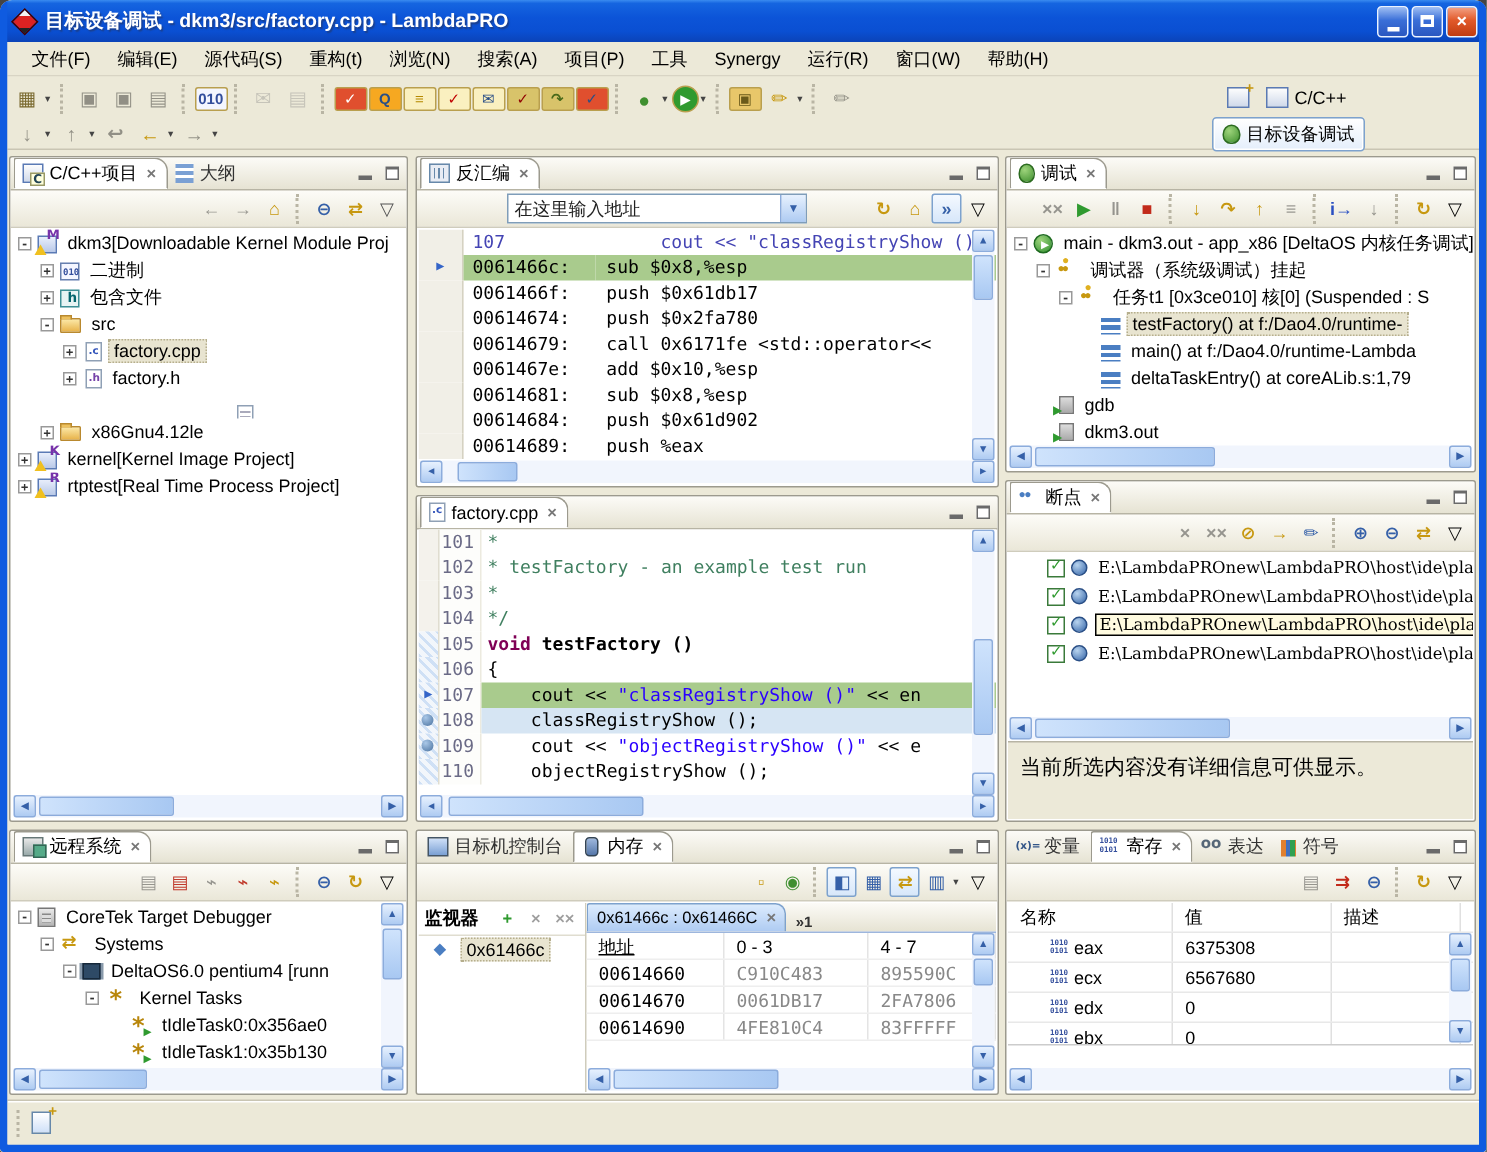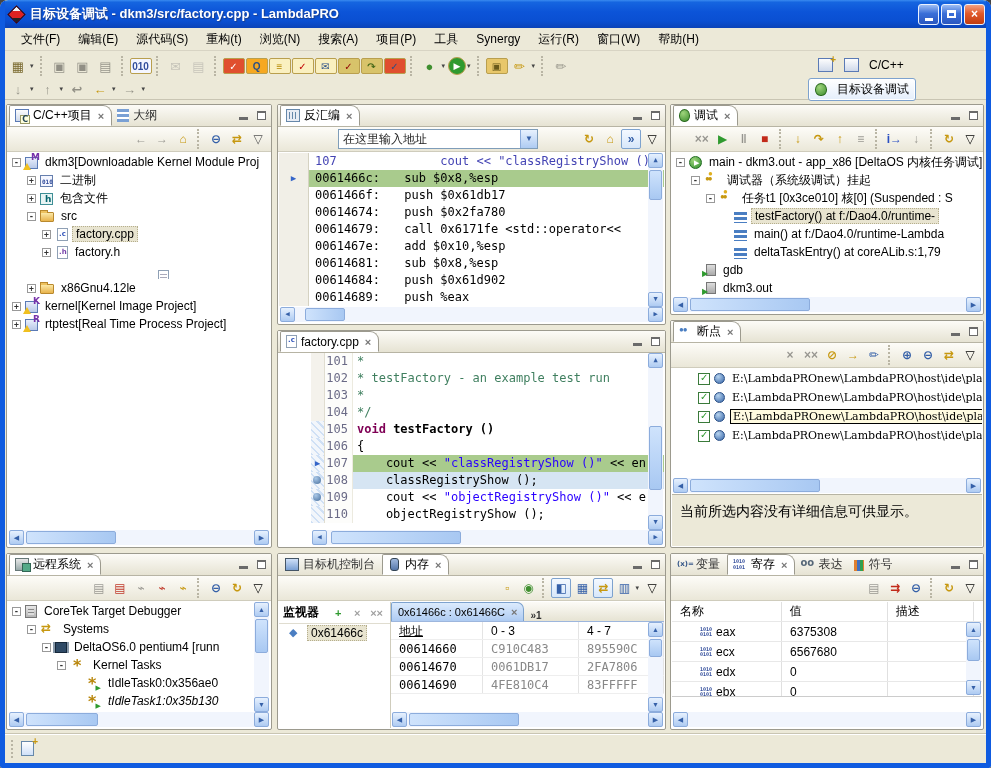--- a/index.html
+++ b/index.html
@@ -34,21 +34,21 @@
   .tbtn{min-width:22px;height:22px;padding:0 2px;display:flex;align-items:center;justify-content:center;
     font-size:13px;border:1px solid transparent;border-radius:2px;font-weight:bold;}
   .tbtn.small{min-width:18px;height:18px;font-size:11px;}
   .tbtn.dis{opacity:.38;filter:grayscale(1);}
   .tbtn.pressed{border-color:#7da2ce;background:linear-gradient(#f4f9ff,#d7e7fa);}
   .tbtn.boxed{width:17px;height:16px;font-size:10px;font-weight:bold;border-radius:2px;border:1px solid #b99f4e;}
   .ddar{font-size:7px;color:#444;margin:0 2px 0 0;}
   .tsep{width:5px;height:20px;margin:0 3px;border-left:2px dotted #b9b5a4;}
   #persp{position:absolute;right:4px;top:2px;width:190px;z-index:31;}
   .prow1{display:flex;align-items:center;gap:4px;height:24px;justify-content:flex-start;padding-left:26px;}
-  .pbtn{display:flex;align-items:center;gap:10px;padding:2px 6px;border:1px solid transparent;border-radius:3px;}
+  .pbtn{display:flex;align-items:center;gap:4px;padding:2px 6px;border:1px solid transparent;border-radius:3px;}
   .pbtn.on{border-color:#7da2ce;background:linear-gradient(#ffffff,#e4eefb);box-shadow:0 0 0 1px #fff inset;}
   .pico{width:15px;height:14px;position:relative;background:linear-gradient(#fdfdfd,#cfd9ea);border:1px solid #5a7ab5;font-size:8px;font-weight:bold;color:#245;display:flex;align-items:center;justify-content:center;}
   .pico.plus::after{content:"+";position:absolute;top:-5px;right:-4px;color:#c79810;font-size:10px;}
   .bugball{width:12px;height:13px;border-radius:50% 50% 45% 45%;background:radial-gradient(circle at 35% 30%,#9ed47c,#3f8f2f);border:1px solid #2c6b20;}
   
   .view{position:absolute;background:#fff;border:1px solid #9c9a8e;border-radius:2px;overflow:hidden;z-index:10;}
   .vtabs{height:22px;background:linear-gradient(#fcfbf7,#e6e3d3);border-bottom:1px solid #b7b4a4;display:flex;align-items:center;padding-left:2px;position:relative;}
   .vtab{display:flex;align-items:center;gap:4px;height:21px;padding:0 7px 0 5px;font-size:12px;white-space:nowrap;color:#333;}
   .vtab.on{background:#fff;border:1px solid #9c9a8e;border-bottom:1px solid #fff;border-radius:2px 9px 0 0;color:#000;}
   .tclose{color:#777;font-size:11px;font-weight:bold;margin-left:2px;}
@@ -406,21 +406,21 @@
           <div class="trow" style="padding-left: 49px;">
             <span class="exp">-</span>
             <span class="ic gear"></span>
             <span class="tl">Kernel Tasks</span>
           </div>
           <div class="trow" style="padding-left: 64px;">
             <span class="exp none"></span>
             <span class="ic task"></span>
             <span class="tl">tIdleTask0:0x356ae0</span>
           </div>
-          <div class="trow" style="padding-left: 64px; font-style: italic;">
+          <div class="trow" style="padding-left: 64px;">
             <span class="exp none"></span>
             <span class="ic task"></span>
             <span class="tl">tIdleTask1:0x35b130</span>
           </div>
           <div class="trow" style="padding-left: 64px;">
             <span class="exp none"></span>
             <span class="ic task"></span>
             <span class="tl">tIdleTask2:0x</span>
           </div>
         </div>
@@ -504,21 +504,21 @@
       </span>
       <span class="mm">
         <span class="mmb min">
             <i></i>
           </span>
         <span class="mmb max">
             <i></i>
           </span>
       </span>
     </div>
-    <div class="vcontent mono" style="top:22px;margin-left:32px;">
+    <div class="vcontent mono" style="top:22px;">
       <div id="codeList">
           <div class="cline"><span class="rul"></span><span class="lnum">101</span><span class="ct"><span class="cm">*</span></span></div>
           <div class="cline"><span class="rul"></span><span class="lnum">102</span><span class="ct"><span class="cm">* testFactory - an example test run</span></span></div>
           <div class="cline"><span class="rul"></span><span class="lnum">103</span><span class="ct"><span class="cm">*</span></span></div>
           <div class="cline"><span class="rul"></span><span class="lnum">104</span><span class="ct"><span class="cm">*/</span></span></div>
           <div class="cline"><span class="rul hatch"></span><span class="lnum">105</span><span class="ct"><span class="kw">void</span><span> </span><span class="fn">testFactory ()</span></span></div>
           <div class="cline"><span class="rul hatch"></span><span class="lnum">106</span><span class="ct"><span>{</span></span></div>
           <div class="cline cur"><span class="rul hatch">▶</span><span class="lnum">107</span><span class="ct"><span>    cout &lt;&lt; </span><span class="st">"classRegistryShow ()"</span><span> &lt;&lt; en</span></span></div>
           <div class="cline sec"><span class="rul hatch"><span class="bpmark"></span></span><span class="lnum">108</span><span class="ct"><span>    classRegistryShow ();</span></span></div>
           <div class="cline"><span class="rul hatch"><span class="bpmark"></span></span><span class="lnum">109</span><span class="ct"><span>    cout &lt;&lt; </span><span class="st">"objectRegistryShow ()"</span><span> &lt;&lt; e</span></span></div>

